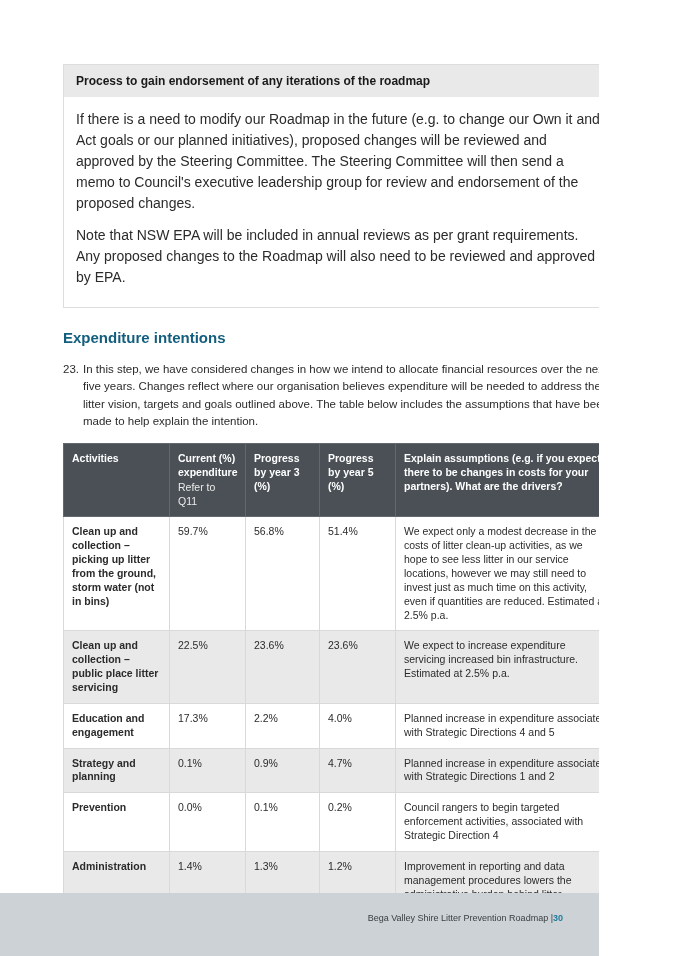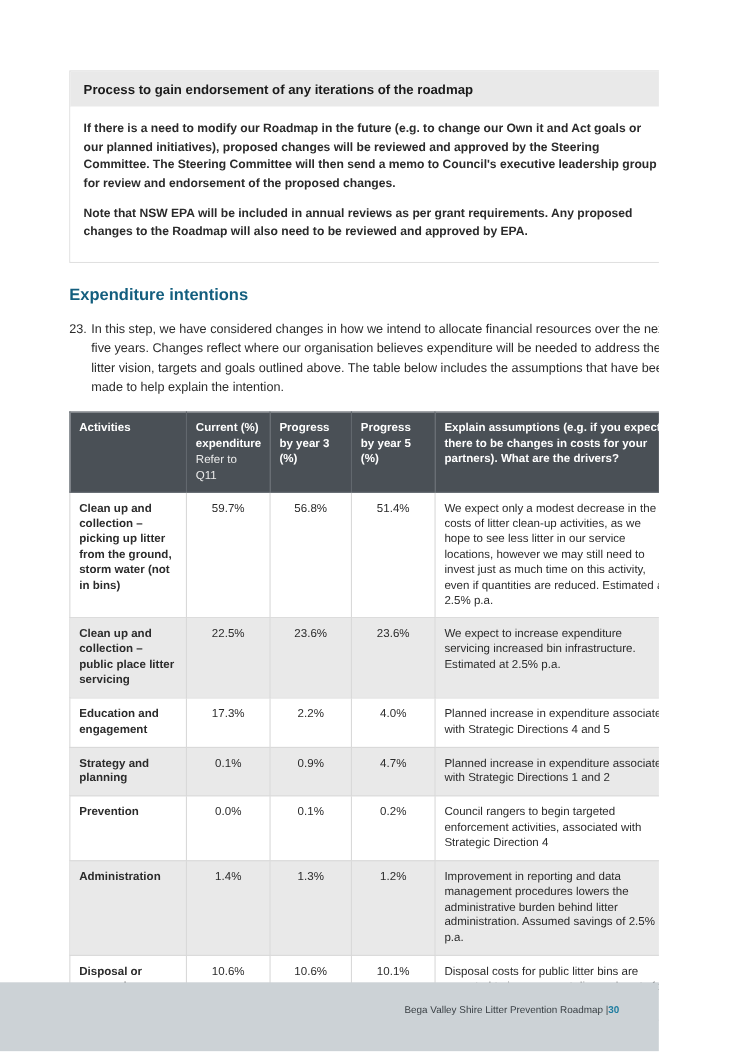--- a/index.html
+++ b/index.html
@@ -14,21 +14,21 @@
   .content { position:absolute; left:63px; top:64px; width:553px; }
 
   
   .callout { border:1px solid #dddddd; }
   .callout-title {
     background:#e9e9e9;
     padding:9px 12px;
     font-size:12px; font-weight:bold; color:#1a1a1a;
   }
   .callout-body { padding:1px 12px 8px 12px; background:#ffffff; }
-  .callout-body p { margin:11px 0; font-size:11px; line-height:1.5; color:#2b2b2b;font-weight:bold; }
+  .callout-body p { margin:11px 0; font-size:14px; line-height:1.5; color:#2b2b2b; }
 
   
   h2.section-heading { margin:21px 0 15px 0; font-size:15px; font-weight:bold; color:#135e7e; }
 
   
   .intro { display:flex; font-size:11.5px; line-height:1.5; margin:0 0 13px 0; color:#2b2b2b; }
   .intro .num { flex:0 0 20px; }
   .intro p { margin:0; flex:1; }
 
   
@@ -40,21 +40,21 @@
     padding:8px; border:1px solid #62686e;margin-top:30px;
   }
   .th-sub { display:block; font-weight:normal; color:#ebebeb; margin-top:1px; }
   table.expenditure td {
     font-size:10.5px; line-height:1.32;
     vertical-align:top; padding:8px;
     border:1px solid #d9d9d9; background:#ffffff; color:#2b2b2b;
   }
   table.expenditure tbody tr:nth-child(even) td { background:#e9e9e9; }
   td.activity { font-weight:bold; color:#1a1a1a; }
-  td.pct { text-align:center;margin-top:20px; }
+  td.pct { text-align:left;margin-top:20px; }
 
   
   .footer-strip {
     position:absolute; left:0; bottom:0; width:100%; height:63px;
     background:#ccd2d6; box-sizing:border-box;
     padding:20px 36px 0 0; text-align:right;
     font-size:9px; color:#3a4045;
   }
   .page-num { color:#1e7da0; font-weight:bold; }
 </style>

